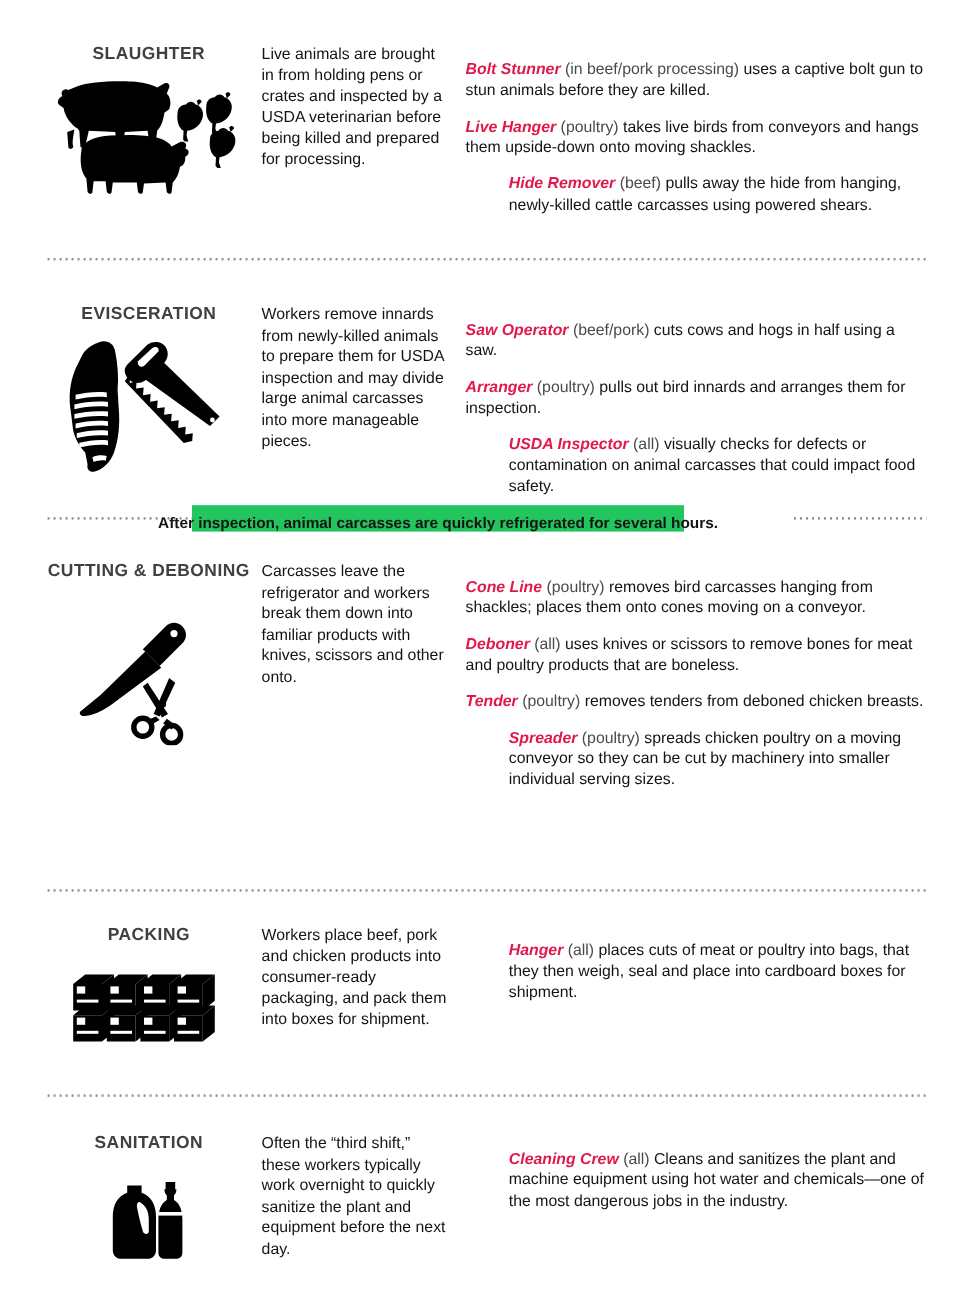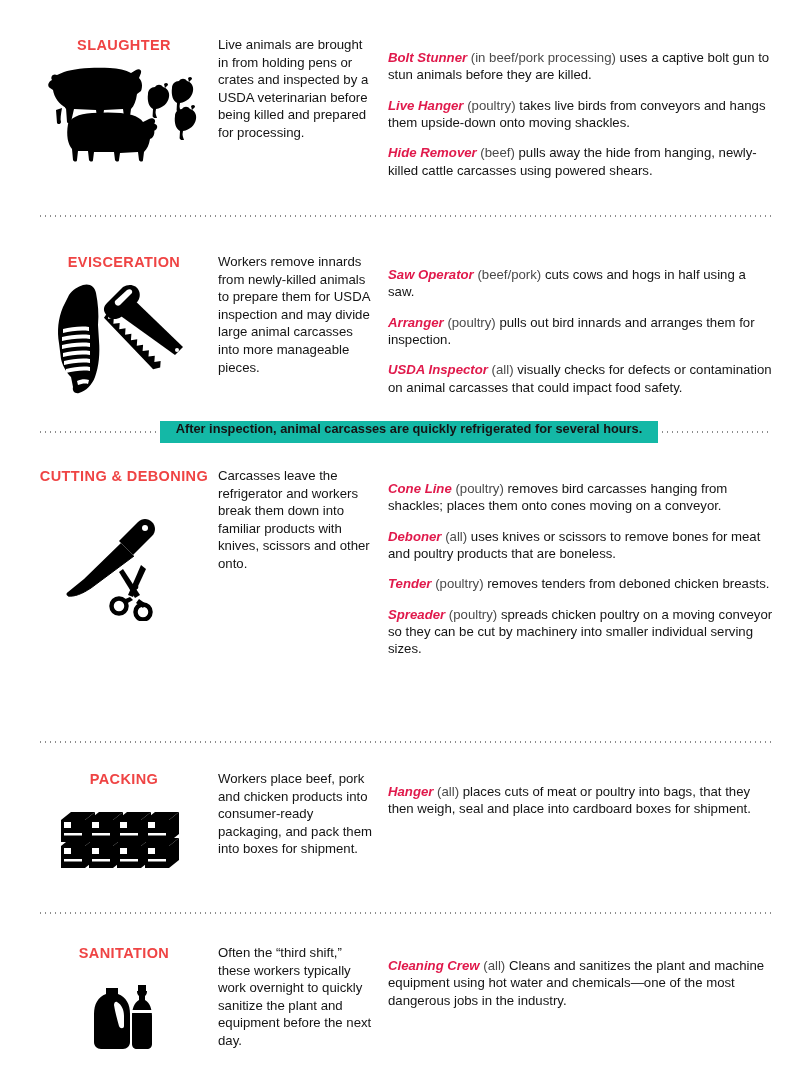--- a/index.html
+++ b/index.html
@@ -32,21 +32,21 @@
   }
 
   .col-label {
     position: absolute;
     left: 38px;
     top: 0;
     width: 172px;
   }
 
   .stage-title {
-    color: #ef4444;
+    color: #404040;
     font-weight: bold;
     font-size: 14.5px;
     letter-spacing: 0.4px;
     line-height: 18px;
     text-align: center;
     font-family: "Liberation Sans", sans-serif;
   }
 
   .icon-wrap {
     width: 172px;
@@ -72,21 +72,21 @@
     top: 0;
     width: 386px;
     font-size: 13.2px;
     line-height: 17.2px;
     color: #141414;
   }
 
   .job {
     margin-bottom: 13px;
   }
-  .job:last-child { margin-bottom: 0; }
+  .job:last-child { margin-bottom: 0; margin-left: 36px; }
 
   .job-title {
     color: #e0194b;
     font-style: italic;
     font-weight: bold;
     text-align: right;
   }
   .job-scope {
     color: #4a4a4a;
     font-style: normal;
@@ -123,25 +123,25 @@
     background-image: radial-gradient(circle, #8d8d8d 0.9px, rgba(255,255,255,0) 1.1px);
     background-size: 5px 2px;
     background-repeat: repeat-x;
   }
   .banner-rule.left  { left: 38px;  width: 122px; }
   .banner-rule.right { left: 660px; width: 112px; }
   .banner-box {
     position: absolute;
     left: 160px;
     top: 0;
-    width: 498px;
+    width: 410px;
     height: 22px;
-    background: #14b8a6;
+    background: #22c55e;
     display: flex;
-    align-items: flex-start;
+    align-items: flex-end;
     justify-content: center;
   }
   .banner-text {
     font-size: 12.8px;
     font-weight: bold;
     color: #141414;
     white-space: nowrap;
   }
 
   svg { display: block; }

